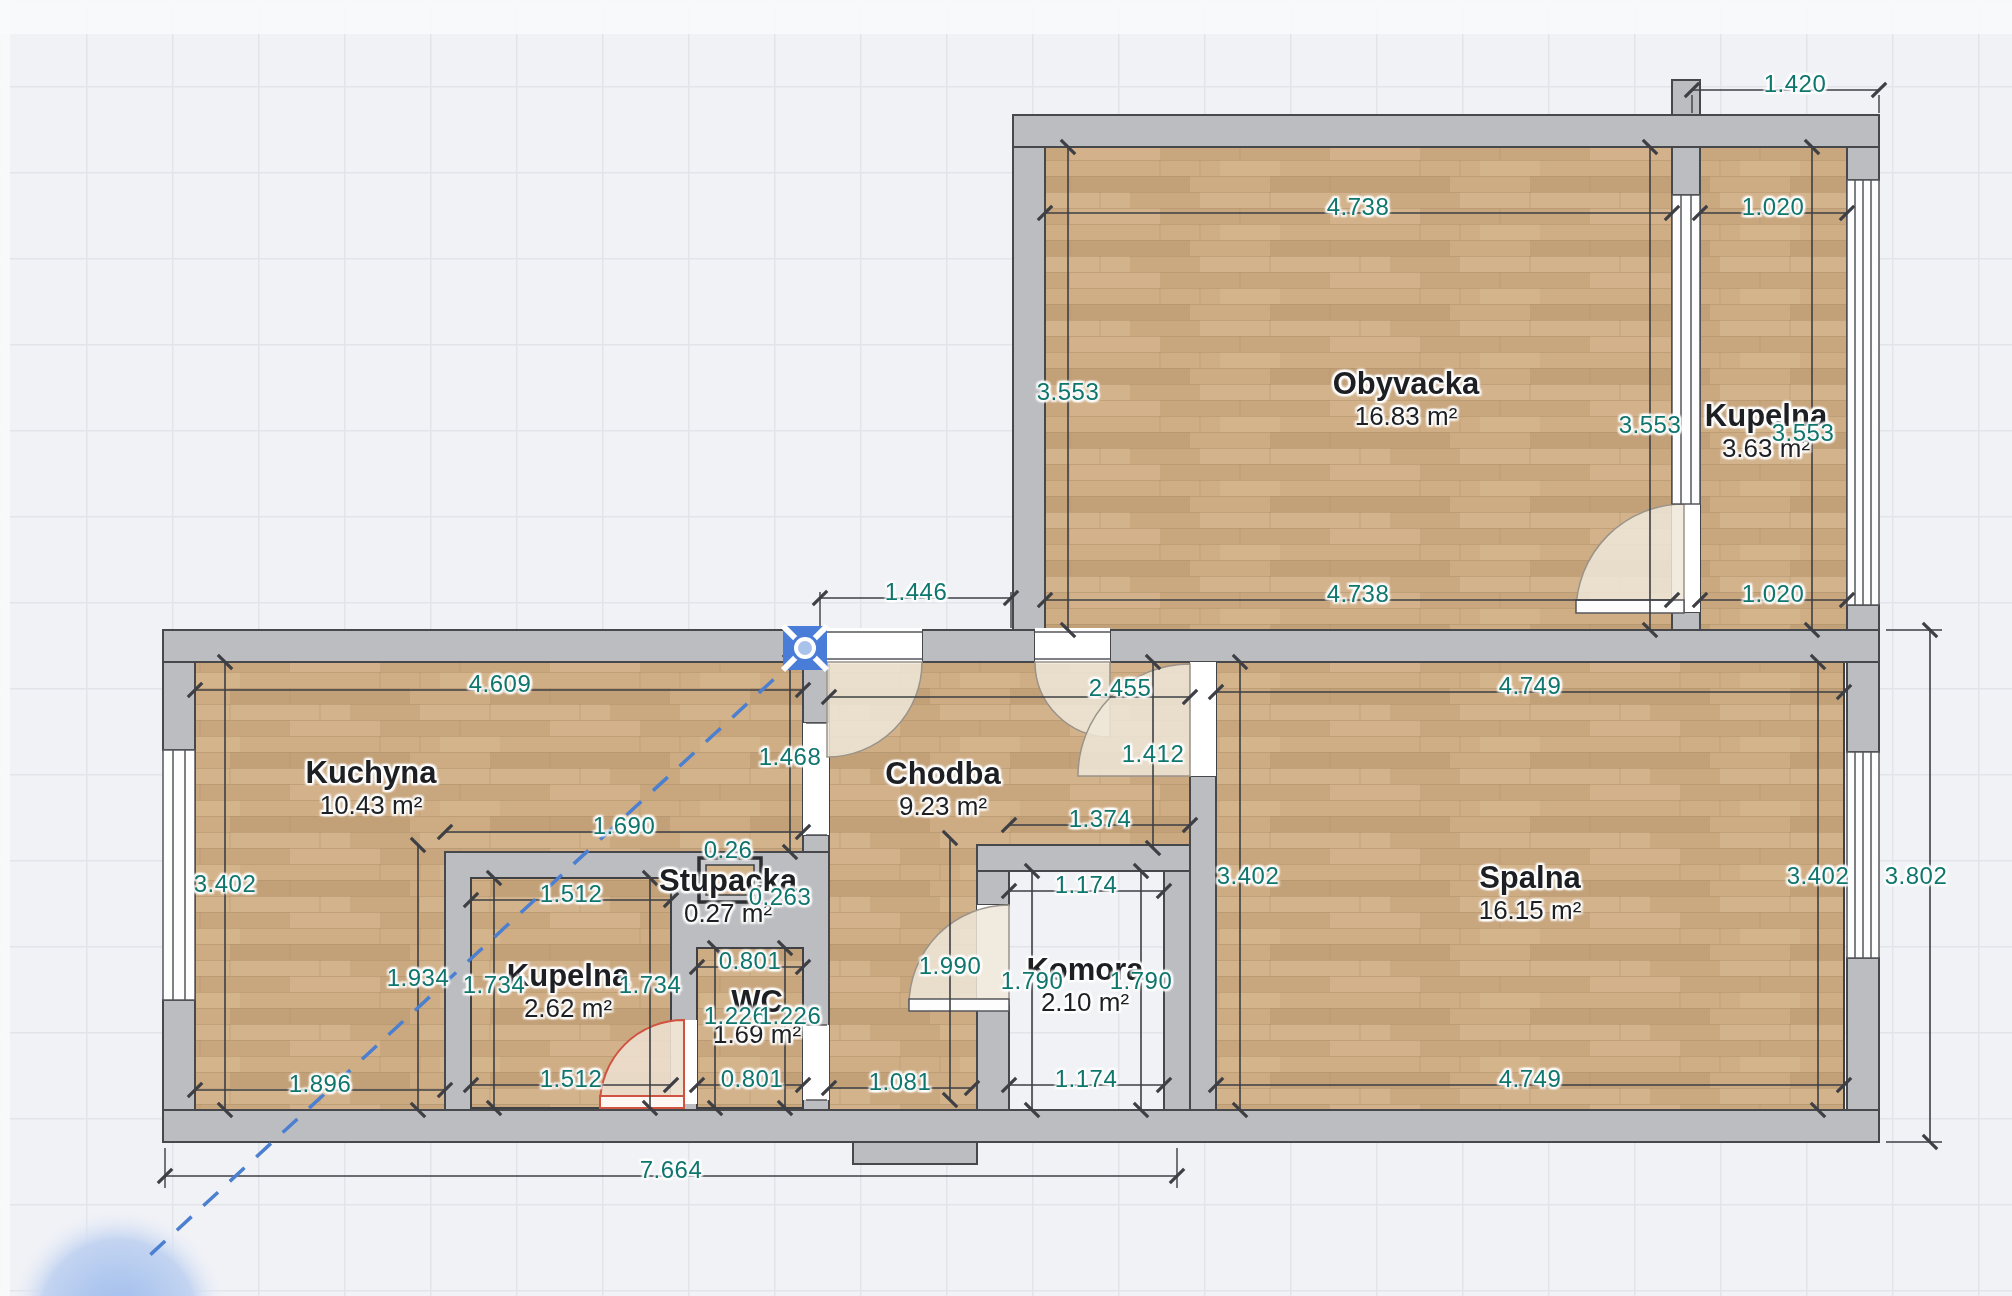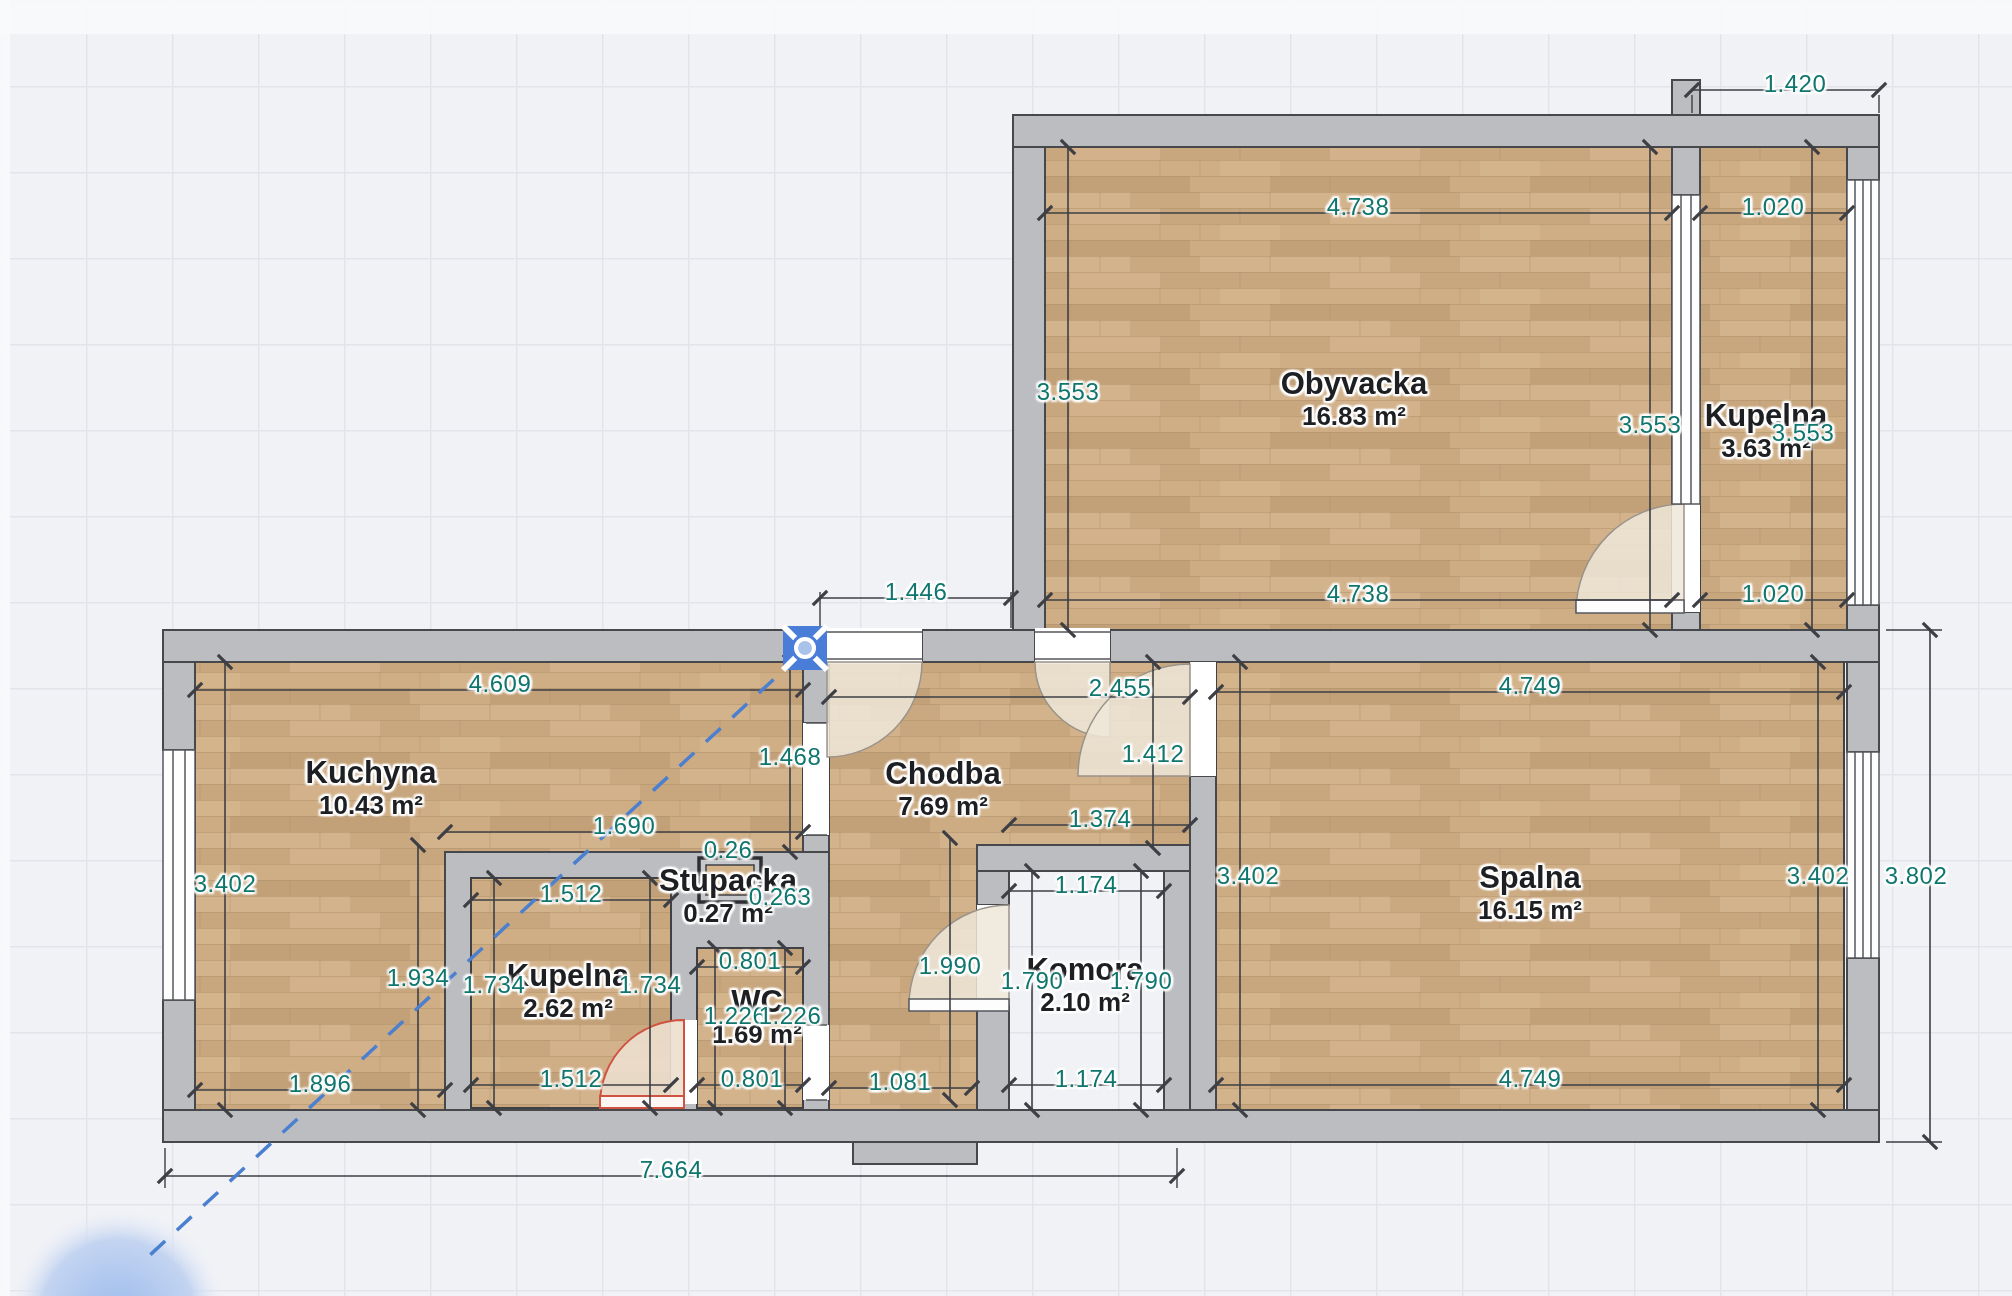--- a/index.html
+++ b/index.html
@@ -7,21 +7,21 @@
          font-family:"Liberation Sans",sans-serif;}
   .stage svg{position:absolute;left:0;top:0;}
   .labels{position:absolute;left:0;top:0;width:100%;height:100%;pointer-events:none;}
   .halo{text-shadow:-2px 0 2px #fff,2px 0 2px #fff,0 -2px 2px #fff,0 2px 2px #fff,
         -2px -2px 2px #fff,2px 2px 2px #fff,2px -2px 2px #fff,-2px 2px 2px #fff;}
   .dim{position:absolute;transform:translate(-50%,-50%);
        font-size:24px;color:#0f766e;white-space:nowrap;letter-spacing:.5px;}
   .room{position:absolute;transform:translate(-50%,-50%);text-align:center;
         color:#1d1f22;white-space:nowrap;line-height:1.12;}
   .room .nm{font-weight:bold;font-size:31px;display:block;}
-  .room .ar{font-weight:bold;font-size:26px;display:block;}
+  .room .ar{font-weight:normal;font-size:26px;display:block;}
 </style>
 </head>
 <body>
 
 <div class="stage">
 <svg width="2012" height="1296" viewBox="0 0 2012 1296">
   <defs>
     <pattern id="grid" width="86" height="86" patternUnits="userSpaceOnUse">
       <path d="M86 .75H0M.75 0V86" fill="none" stroke="#e2e4ea" stroke-width="1.5"></path>
     </pattern>
@@ -210,35 +210,35 @@
     <path d="M783 670 L805 648 L827 670 Z" fill="#4a7dd8"></path>
     <path d="M783 626 L827 670 M827 626 L783 670" stroke="#ffffff" stroke-width="6"></path>
     <circle cx="805" cy="648" r="14" fill="#4a7dd8"></circle>
     <circle cx="805" cy="648" r="11" fill="#ffffff"></circle>
     <circle cx="805" cy="648" r="7" fill="#a9c2ea"></circle>
   </g>
 </svg>
 
 <div class="labels">
 
-  <div class="room halo" style="left:1354px;top:399px">
+  <div class="room halo" style="left:1406px;top:399px">
     <span class="nm">Obyvacka</span>
     <span class="ar">16.83 m²</span>
   </div>
   <div class="room halo" style="left:1766px;top:431px">
     <span class="nm">Kupelna</span>
     <span class="ar">3.63 m²</span>
   </div>
   <div class="room halo" style="left:371px;top:788px">
     <span class="nm">Kuchyna</span>
     <span class="ar">10.43 m²</span>
   </div>
   <div class="room halo" style="left:943px;top:789px">
     <span class="nm">Chodba</span>
-    <span class="ar">7.69 m²</span>
+    <span class="ar">9.23 m²</span>
   </div>
   <div class="room halo" style="left:1530px;top:893px">
     <span class="nm">Spalna</span>
     <span class="ar">16.15 m²</span>
   </div>
   <div class="room halo" style="left:568px;top:991px">
     <span class="nm">Kupelna</span>
     <span class="ar">2.62 m²</span>
   </div>
   <div class="room halo" style="left:757px;top:1017px">

